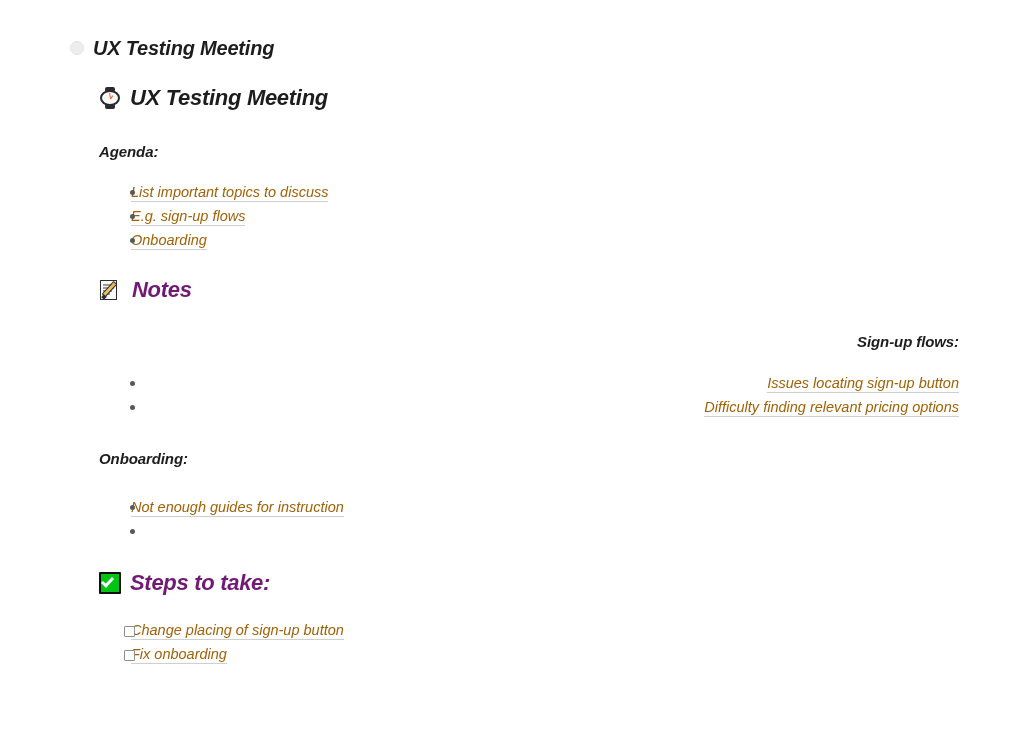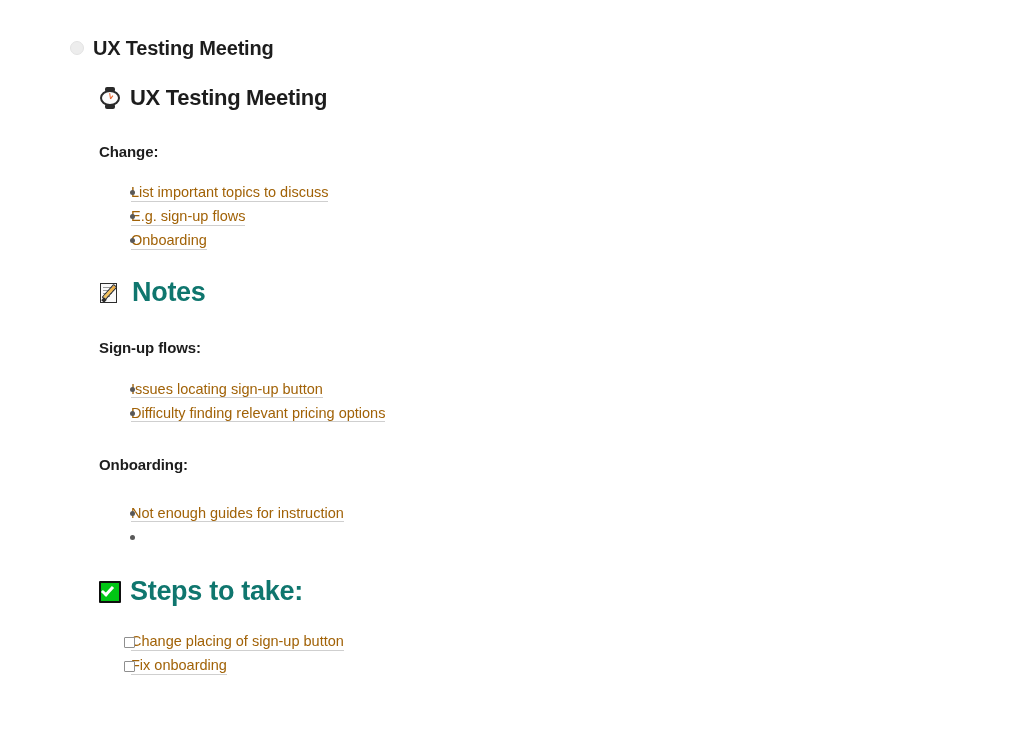--- a/index.html
+++ b/index.html
@@ -14,20 +14,21 @@
     color: #1a1a1a;
     overflow: hidden;
     position: relative;
   }
 
   .page {
     position: relative;
     width: 1024px;
     height: 576px;
     box-sizing: border-box;
+    font-style: italic;
   }
 
   
   .page-title-row {
     position: absolute;
     left: 70px;
     top: 38px;
     display: flex;
     align-items: center;
     gap: 9px;
@@ -79,24 +80,24 @@
   }
 
   .section-head {
     font-size: 15px;
     font-weight: bold;
     color: #1d1d1d;
     letter-spacing: -0.1px;
   }
 
   .big-head {
-    font-size: 27px;
+    font-size: 22px;
     font-weight: bold;
     letter-spacing: -0.3px;
-    color: #0f766e;
+    color: #701a75;
     line-height: 1.1;
   }
 
   
   ul.bullets {
     list-style: none;
     margin: 0;
     padding: 0;
   }
   ul.bullets > li {
@@ -301,21 +302,21 @@
         <span class="band-t"></span>
         <span class="band-b"></span>
         <span class="face"></span>
         <span class="hand-m"></span>
         <span class="hand-h"></span>
       </span>
       <span class="doc-title">UX Testing Meeting</span>
     </div>
 
     <div style="margin-top:33px;">
-      <div class="section-head">Change:</div>
+      <div class="section-head">Agenda:</div>
       <ul class="bullets" style="margin-top:20px;">
         <li>
           <span class="bullet-dot"></span>
           <span class="muted-link">List important topics to discuss</span>
         </li>
         <li>
           <span class="bullet-dot"></span>
           <span class="muted-link">E.g. sign-up flows</span>
         </li>
         <li>
@@ -331,21 +332,21 @@
         <span class="ln l1"></span>
         <span class="ln l2"></span>
         <span class="ln l3"></span>
         <span class="ln l4"></span>
         <span class="pencil"></span>
         <span class="nib"></span>
       </span>
       <span class="big-head">Notes</span>
     </div>
 
-    <div style="margin-top:31px;">
+    <div style="margin-top:31px;text-align:right;">
       <div class="section-head">Sign-up flows:</div>
       <ul class="bullets" style="margin-top:21px;">
         <li>
           <span class="bullet-dot"></span>
           <span class="muted-link">Issues locating sign-up button</span>
         </li>
         <li>
           <span class="bullet-dot"></span>
           <span class="muted-link">Difficulty finding relevant pricing options</span>
         </li>

